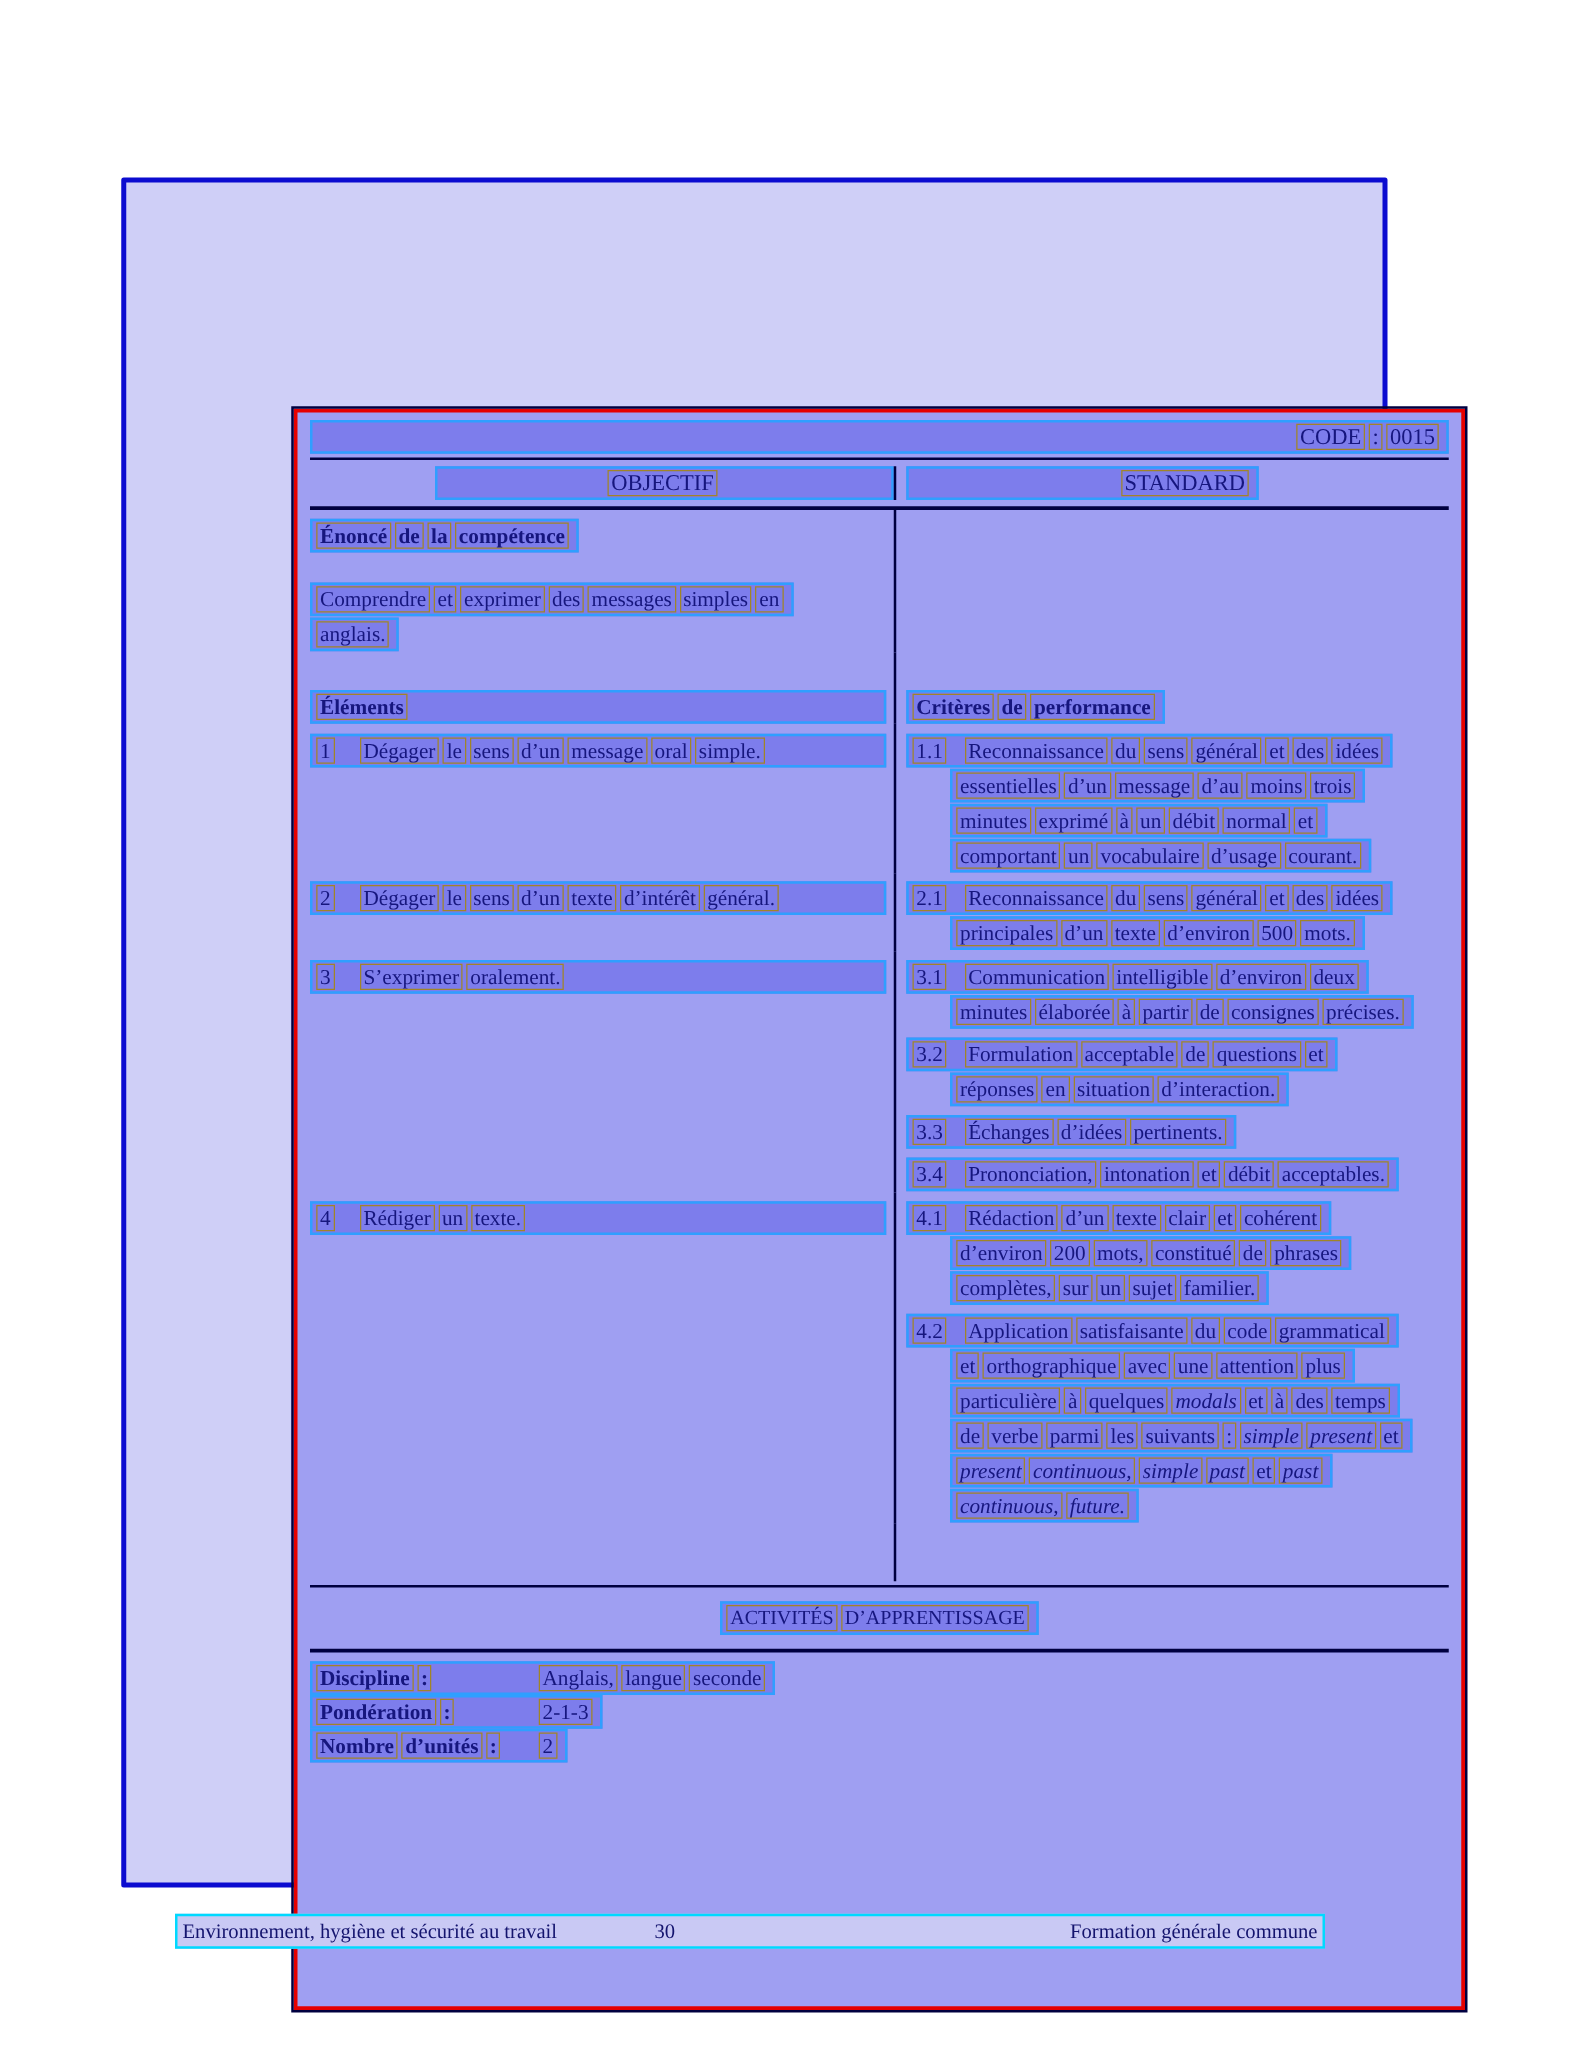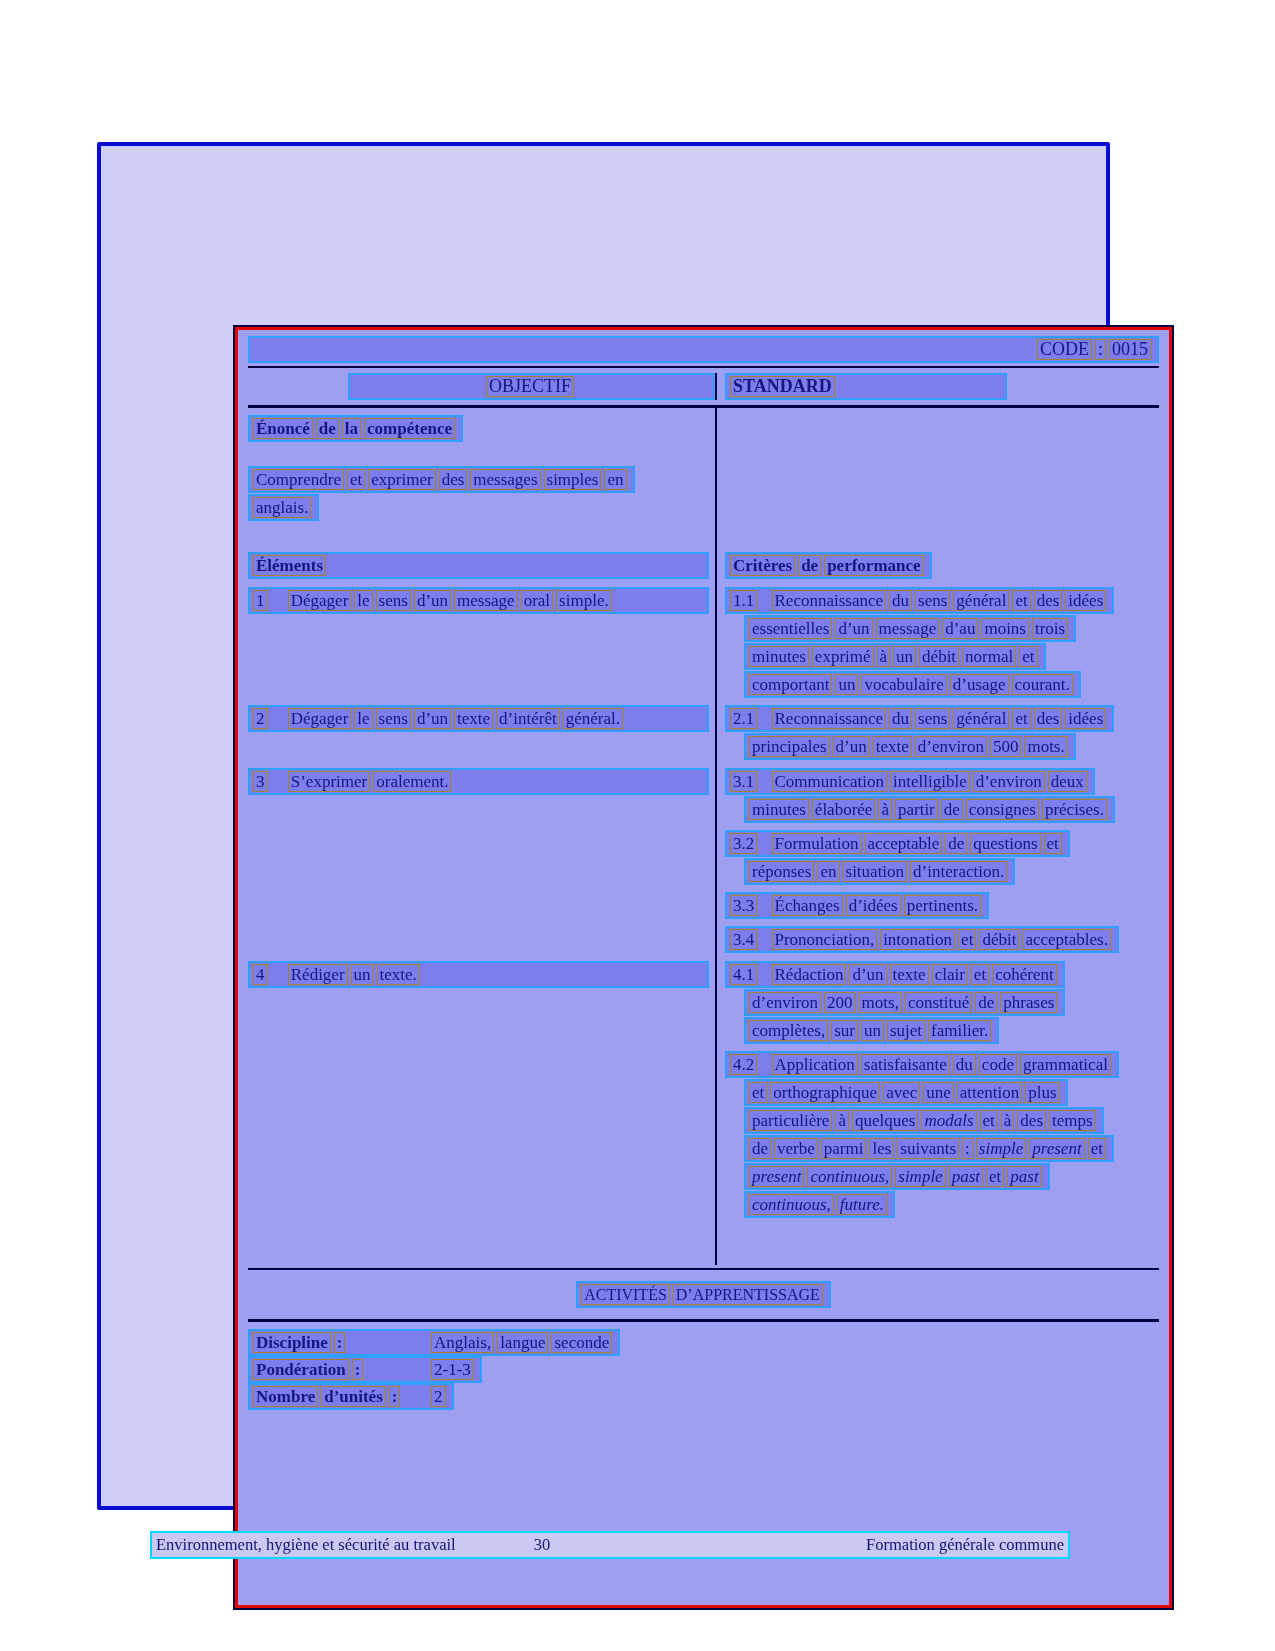--- a/index.html
+++ b/index.html
@@ -18,43 +18,43 @@
   .bold .w, .w.bold{font-weight:bold;}
   
   .title-row{display:flex;font-size:18px;align-items:center;}
   .title-spacer{flex:1;}
   .hr1{height:2px;background:#000040;margin-top:3px;}
   .hr3{height:3px;background:#000040;}
   .colheads{display:flex;font-size:18px;margin-top:5px;margin-bottom:5px;}
   .colheads .half-l{width:467px;display:flex;}
   .colheads .half-l .lbox{margin-left:100px;flex:1;text-align:center;}
   .colheads .half-r{flex:1;border-left:2px solid #000040;padding-left:8px;display:flex;}
-  .colheads .half-r .lbox{width:65%;text-align:left;font-weight:bold;}
+  .colheads .half-r .lbox{width:65%;text-align:right;}
   
   .tbody{display:flex;flex-direction:column;font-size:17px;}
   .brow{display:flex;align-items:stretch;}
   .lcell{width:467px;box-sizing:border-box;padding-right:6px;}
   .rcell{flex:1;border-left:2px solid #000040;padding-left:8px;box-sizing:border-box;}
   .pline{margin-bottom:1px;}
   .num{margin-right:16px;}
   .crit .num{margin-right:10px;}
-  .cont{margin-left:19px;}
+  .cont{margin-left:35px;}
   .crit{margin-bottom:0;}
   .crit + .crit{margin-top:7px;}
   .pt6{padding-top:6px;} .pt7{padding-top:7px;} .pt8{padding-top:8px;} .pt30{padding-top:30px;}
   .mt24{margin-top:24px;} 
   .filler{height:46px;}
   
   .act-title-row{display:flex;justify-content:center;padding:11px 0;}
   .act-title-row .lbox{font-size:16px;}
   .act-block{padding-top:7px;font-size:17px;}
   .aline{display:flex;}
   .alabel{width:178px;display:inline-block;}
   
-  .footer-bar{position:absolute;left:150px;top:1531px;width:920px;height:28px;
+  .footer-bar{position:absolute;left:140px;top:1531px;width:920px;height:28px;
     background:#c9c9f4;border:2px solid #00d9ff;box-sizing:border-box;
     display:flex;align-items:center;font-size:16.5px;padding:0 4px;white-space:nowrap;color:#14146e;}
   .footer-page{margin-left:78px;}
   .footer-right{margin-left:auto;}
 </style>
 </head>
 <body>
 
 <div class="page-frame">
   <div class="doc-table">

